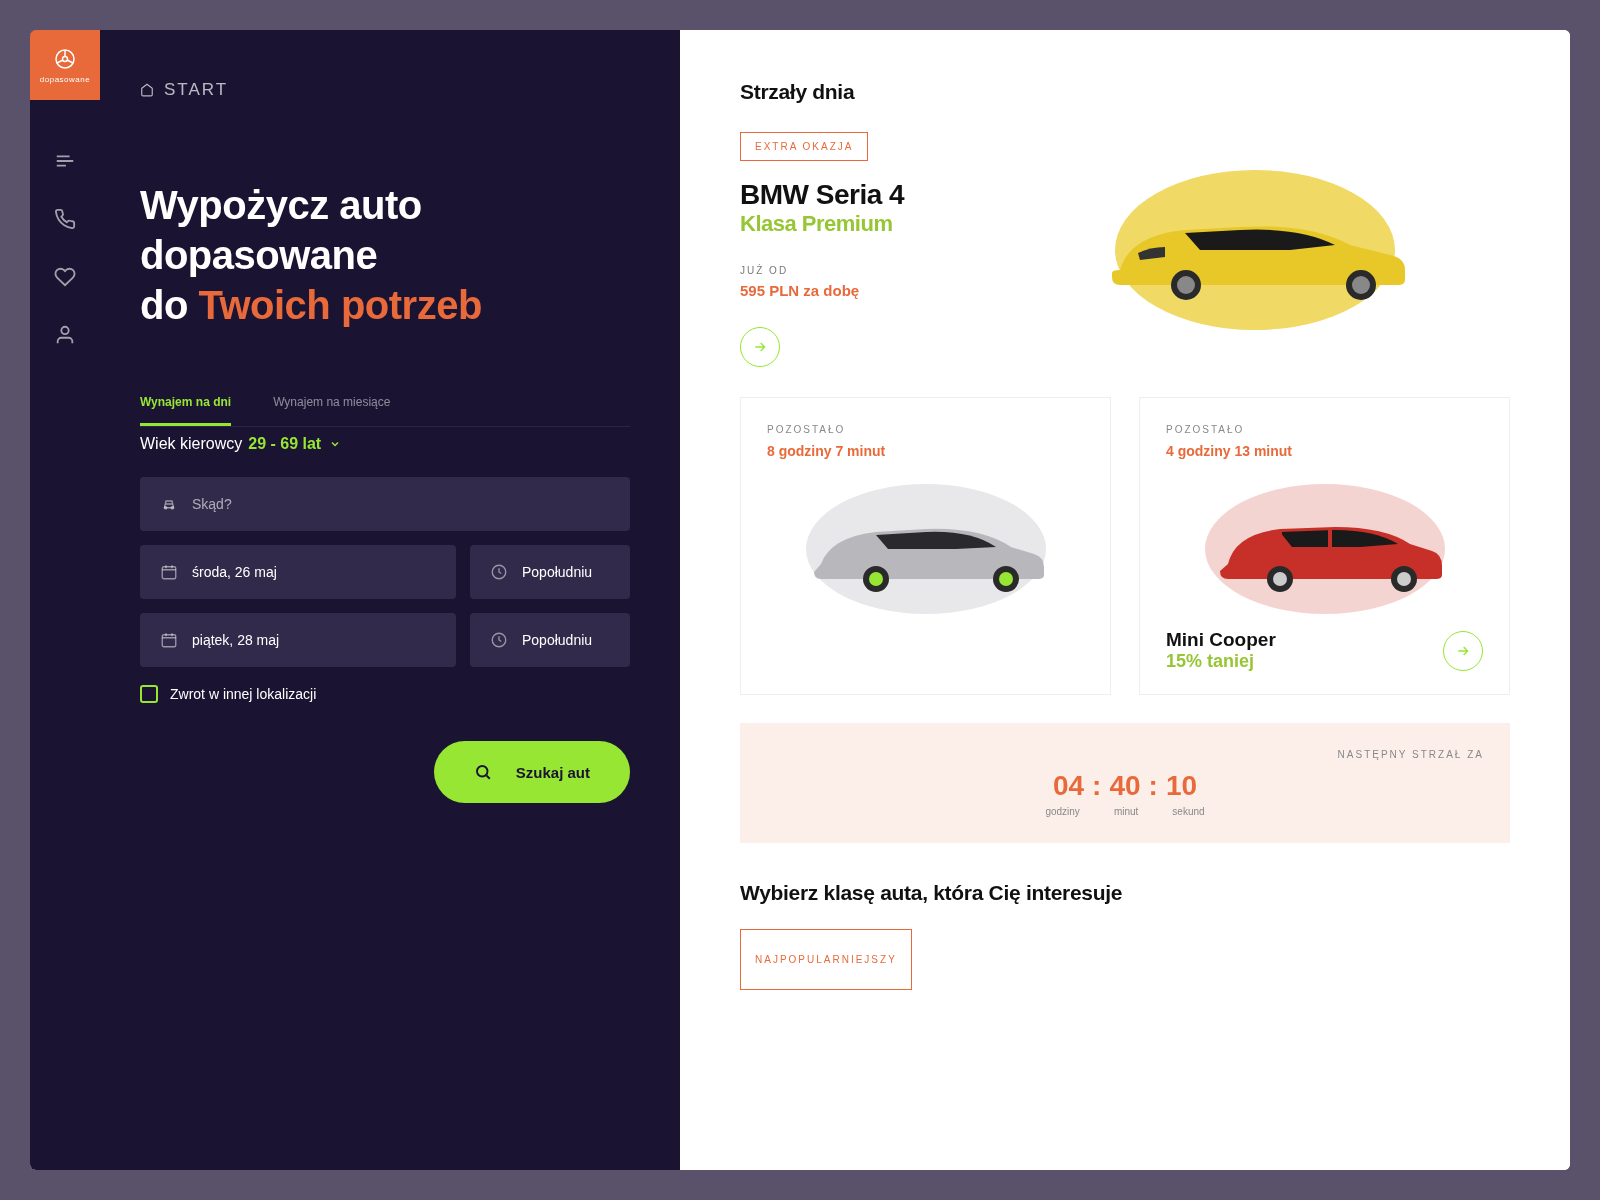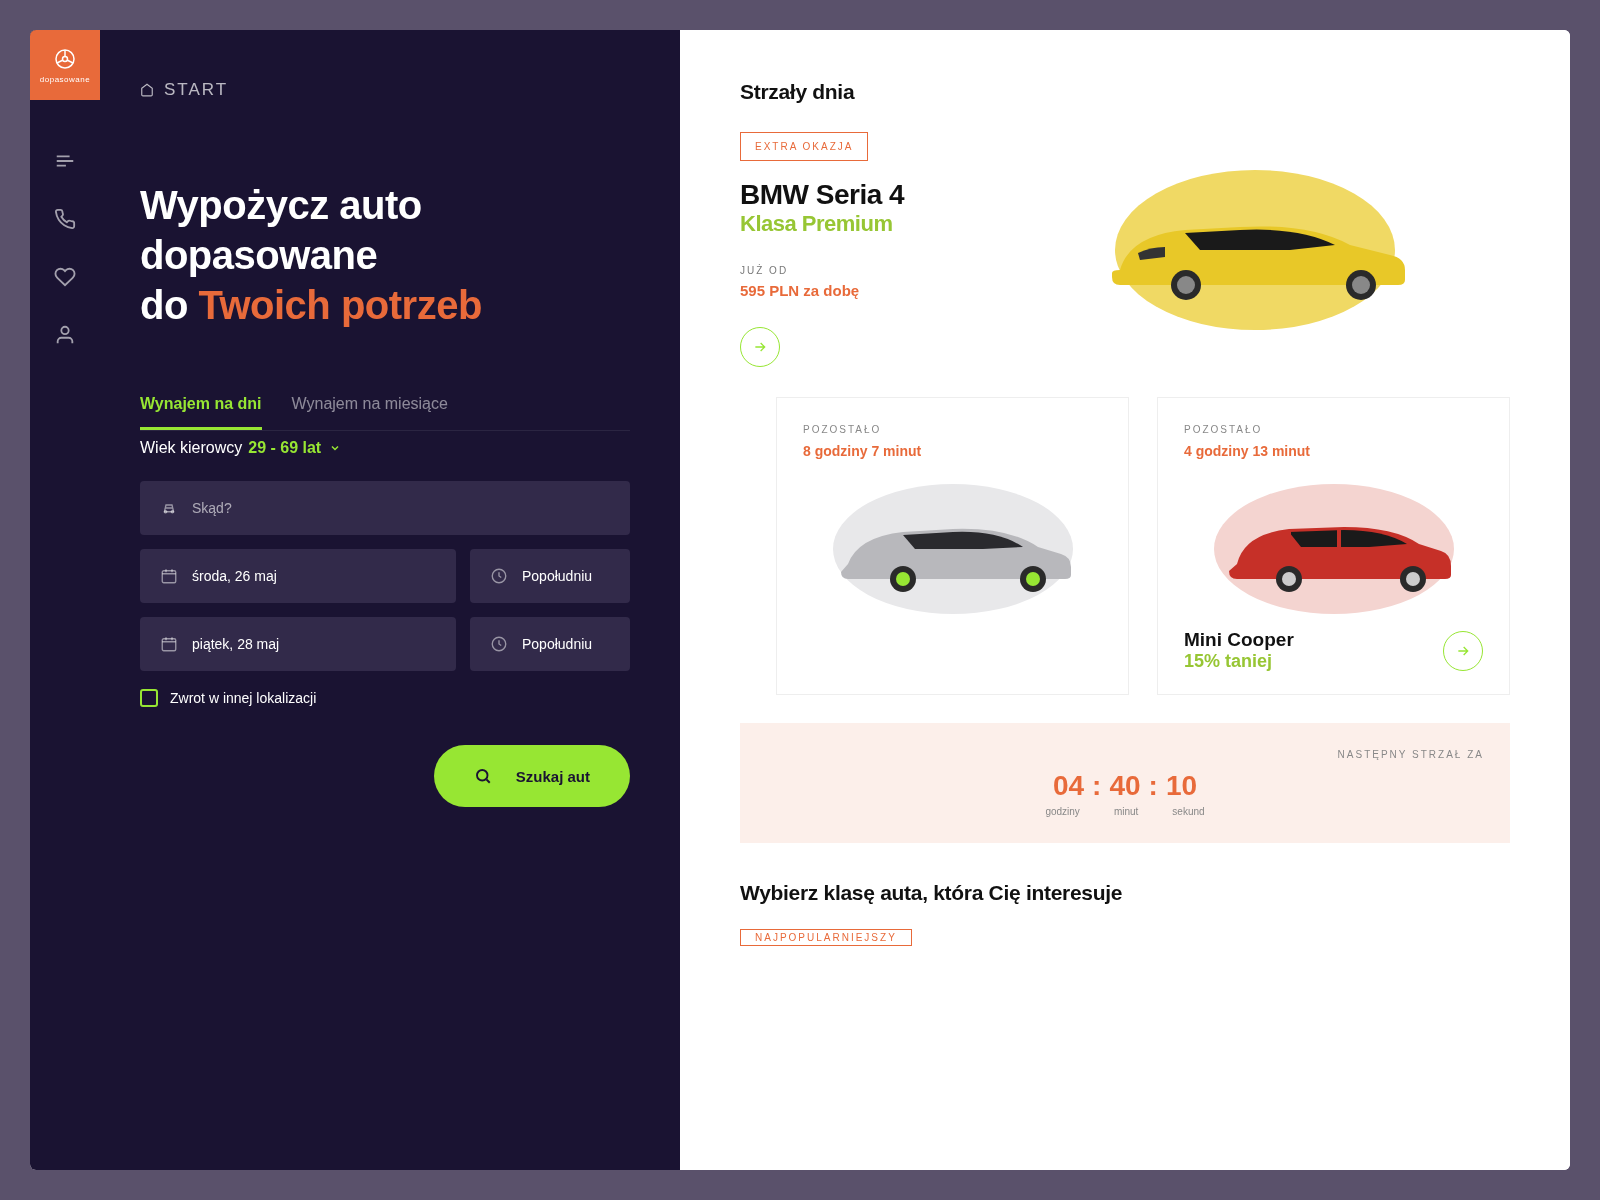--- a/index.html
+++ b/index.html
@@ -58,22 +58,22 @@
   .headline {
     margin-top: 80px;
     font-size: 40px;
     font-weight: 800;
     line-height: 1.25;
     letter-spacing: -0.5px;
   }
   .headline .accent { color: #e86a3a; }
   .tabs {
     margin-top: 65px;
-    display: flex; gap: 30px;
-    font-size: 16px;
+    display: flex; gap: 42px;
+    font-size: 12px;
     border-bottom: 1px solid rgba(255,255,255,0.08);
   }
   .tab {
     padding-bottom: 14px;
     cursor: pointer;
     color: rgba(255,255,255,0.5);
   }
   .tab.active {
     color: #97e633;
     border-bottom: 3px solid #97e633;
@@ -186,21 +186,21 @@
     border-radius: 50%;
     z-index: 0;
   }
   .blob.yellow { background: #f0d964; }
   .blob.gray { background: #e8e8ea; width: 240px; height: 130px; }
   .blob.pink { background: #f4d4d0; width: 240px; height: 130px; }
   .car-shape {
     position: relative; z-index: 1;
     width: 330px; height: 110px;
   }
-  .deal-row { margin-top: 30px; display: flex; gap: 28px; margin-left: 36px; }
+  .deal-row { margin-top: 30px; display: flex; gap: 28px; }
   .deal-card {
     flex: 1;
     border: 1px solid #eee;
     padding: 26px 26px 22px;
     display: flex; flex-direction: column;
     position: relative;
   }
   .deal-label { font-size: 10px; letter-spacing: 2px; color: #888; }
   .deal-time { margin-top: 8px; color: #e86a3a; font-size: 14px; font-weight: 600; }
   .deal-visual { position: relative; height: 160px; display: flex; align-items: center; justify-content: center; margin-top: 10px;}
@@ -223,21 +223,21 @@
   .countdown-units {
     display: flex; justify-content: center; gap: 34px;
     font-size: 10px; color: #888; margin-top: 4px;
   }
   .next-section { margin-top: 38px; }
   .filter-badge {
     margin-top: 24px;
     border: 1.5px solid #e86a3a;
     color: #e86a3a;
     font-size: 10px; letter-spacing: 2px;
-    padding: 2px 14px;
+    padding: 24px 14px;
     width: fit-content;
     background: #fff;
   }
   svg { display: block; }
 </style>
 </head>
 <body>
 
 <div class="app">
 

